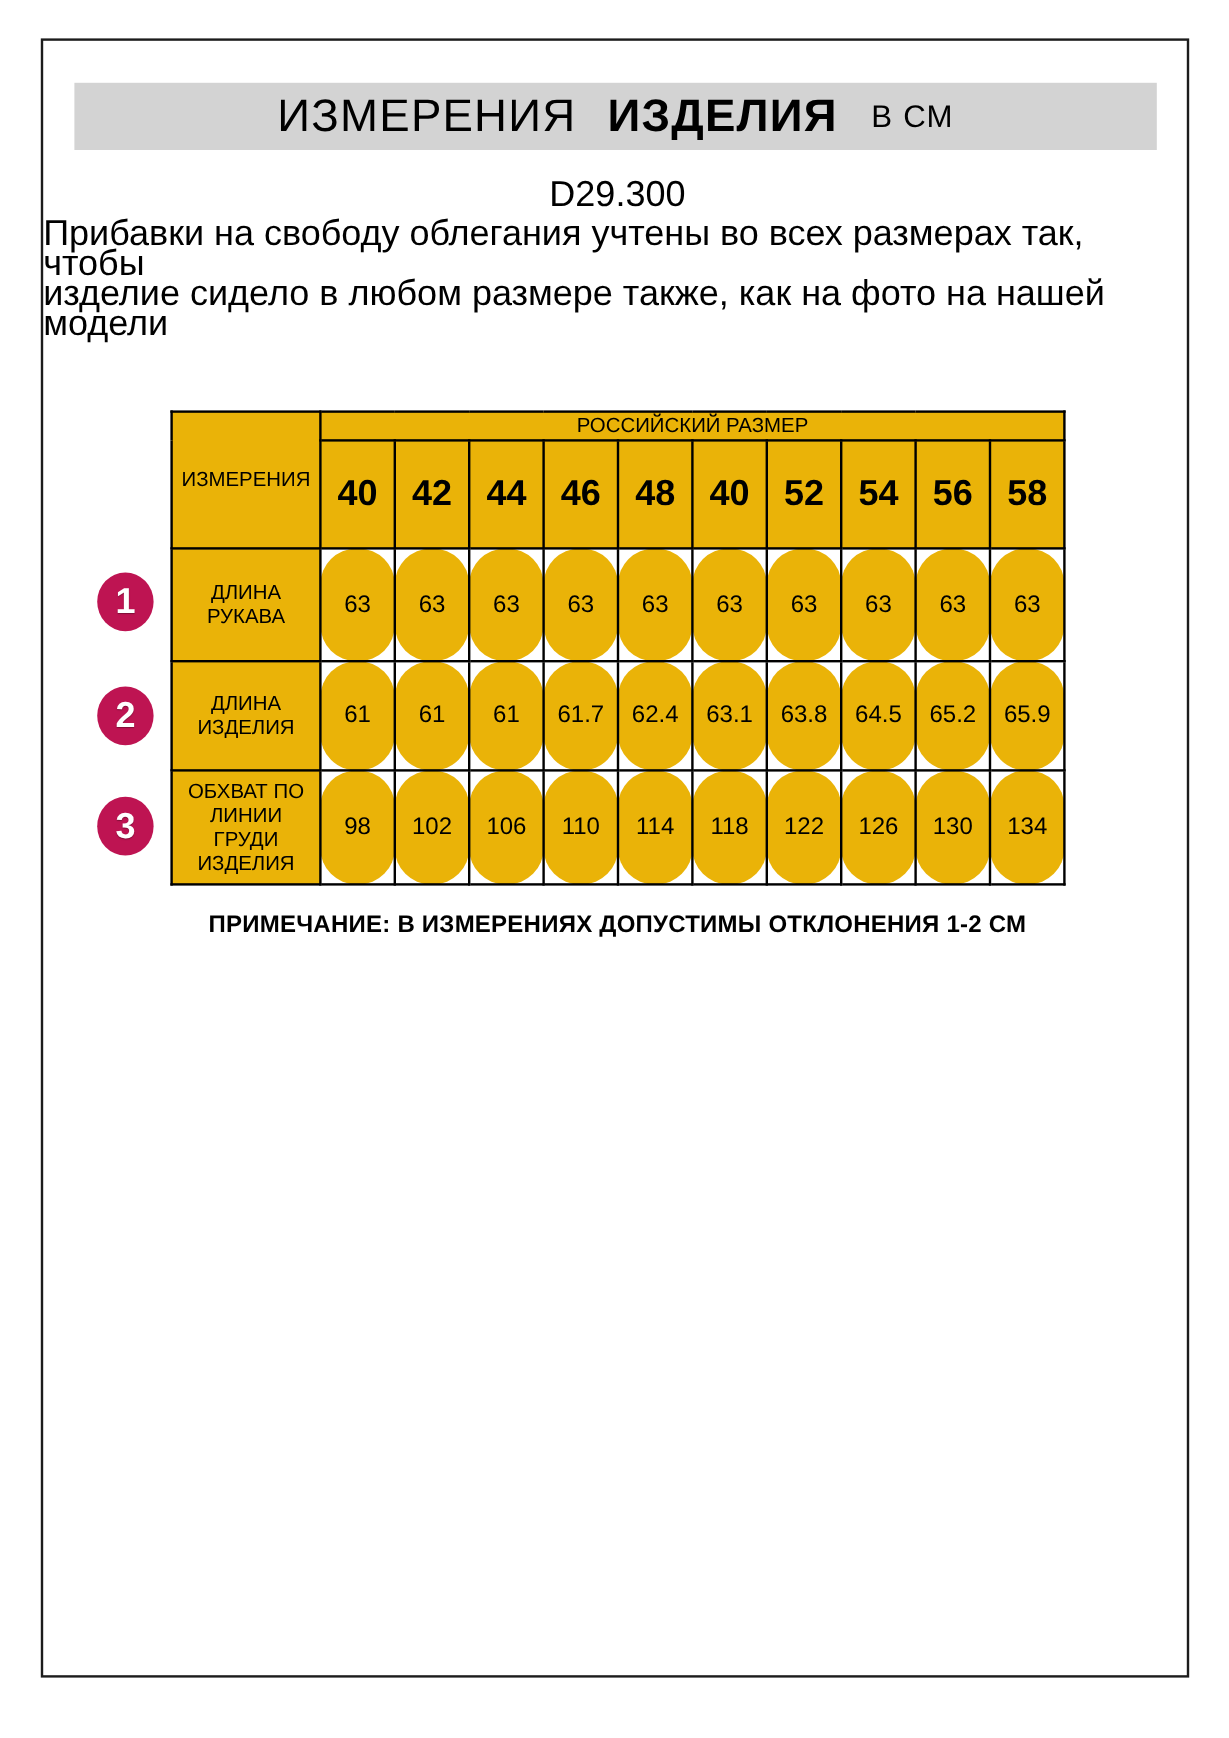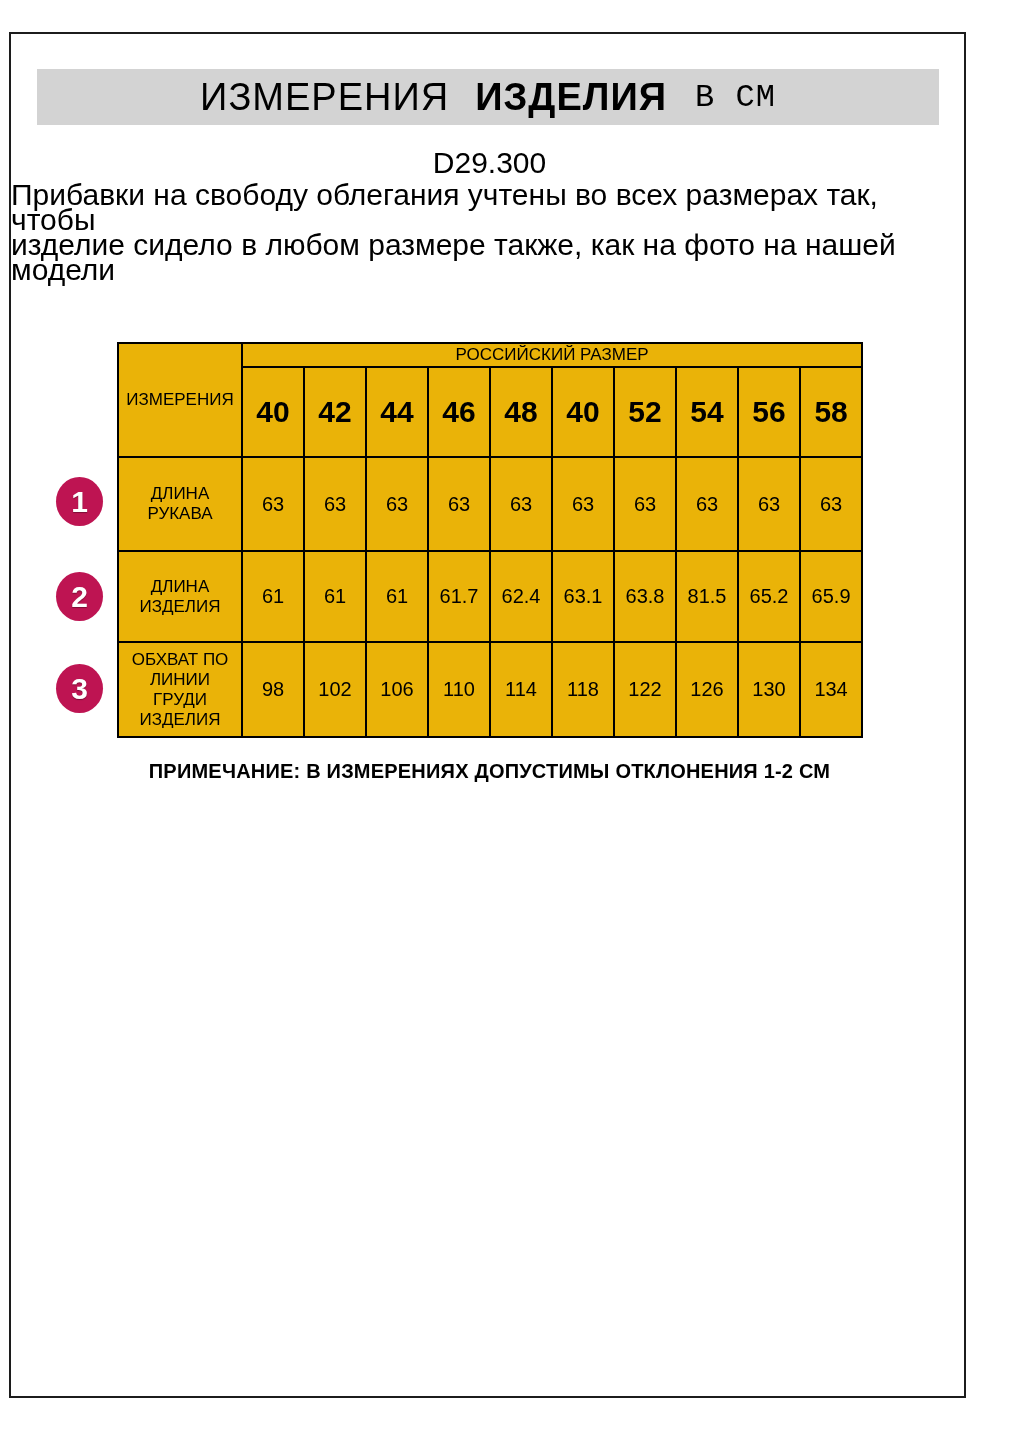--- a/index.html
+++ b/index.html
@@ -6,36 +6,36 @@
   html, body {
     width: 1024px; height: 1448px;
     background: #ffffff;
     font-family: "Liberation Sans", sans-serif;
     color: #000;
     overflow: hidden;
   }
   #canvas { position: relative; width: 1024px; height: 1448px; background: #fff; }
 
   #frame {
-    position: absolute; left: 9px; top: 32px;
+    position: absolute; left: 34px; top: 32px;
     width: 957px; height: 1366px;
     border: 2px solid #1c1c1c;
     background: #fff;
   }
 
   .title-bar {
     position: absolute; left: 26px; top: 35px;
     width: 902px; height: 56px;
     background: #d3d3d3;
     display: flex; align-items: center; justify-content: center;
     white-space: nowrap;
   }
   .title-main  { font-size: 38px; font-weight: 400; letter-spacing: 1px; }
   .title-bold  { font-size: 38px; font-weight: 700; letter-spacing: 1px; margin-left: 26px; }
-  .title-unit  { font-size: 32px; font-weight: 400; margin-left: 28px; letter-spacing: 1px; font-family: Liberation Mono, monospace; }
+  .title-unit  { font-size: 26px; font-weight: 400; margin-left: 28px; letter-spacing: 1px; }
 
   .article-code {
     position: absolute; left: 0; top: 112px; width: 957px;
     text-align: center; font-size: 30px; font-weight: 400;
   }
   .description {
     position: absolute; left: 0; top: 148px; width: 957px;
     font-size: 30px; line-height: 25px;
     white-space: pre-line;
   }
@@ -46,21 +46,21 @@
   }
   table.size-table td {
     border: 2px solid #000;
     text-align: center; vertical-align: middle;
     padding: 0; background: #eab308;
   }
   td.measurements-cell { font-size: 17px; }
   td.rus-header        { height: 24px; font-size: 17px; }
   td.size-cell         { height: 90px; font-size: 30px; font-weight: 700; }
   td.row-label         { font-size: 17px; line-height: 20px; white-space: pre-line; }
-  td.value-cell        { font-size: 20px; }
+  td.value-cell        { font-size: 20px; border-radius: 30px; }
   tr.row-1 td { height: 94px; }
   tr.row-2 td { height: 91px; }
   tr.row-3 td { height: 95px; }
 
   .badge {
     position: absolute; left: 45px;
     width: 47px; height: 49px;
     background: #be1452; border-radius: 50%;
     display: flex; align-items: center; justify-content: center;
     color: #fff; font-size: 30px; font-weight: 700;
@@ -142,21 +142,21 @@
         <tr class="row-2">
           <td class="row-label">ДЛИНА
 ИЗДЕЛИЯ</td>
           <td class="value-cell">61</td>
           <td class="value-cell">61</td>
           <td class="value-cell">61</td>
           <td class="value-cell">61.7</td>
           <td class="value-cell">62.4</td>
           <td class="value-cell">63.1</td>
           <td class="value-cell">63.8</td>
-          <td class="value-cell">81.5</td>
+          <td class="value-cell">64.5</td>
           <td class="value-cell">65.2</td>
           <td class="value-cell">65.9</td>
         </tr>
         <tr class="row-3">
           <td class="row-label">ОБХВАТ ПО
 ЛИНИИ
 ГРУДИ
 ИЗДЕЛИЯ</td>
           <td class="value-cell">98</td>
           <td class="value-cell">102</td>

